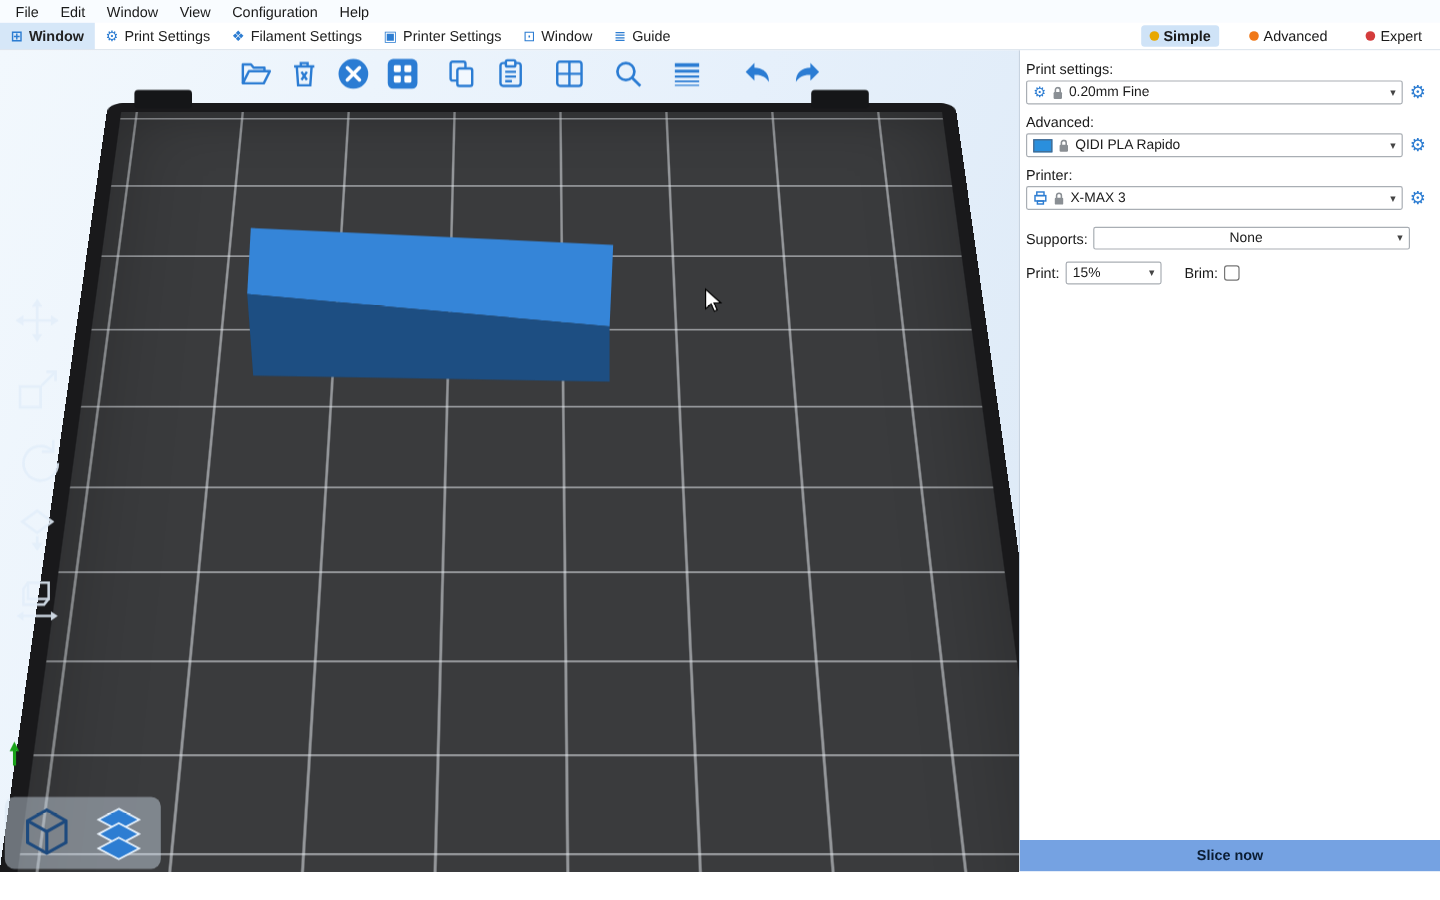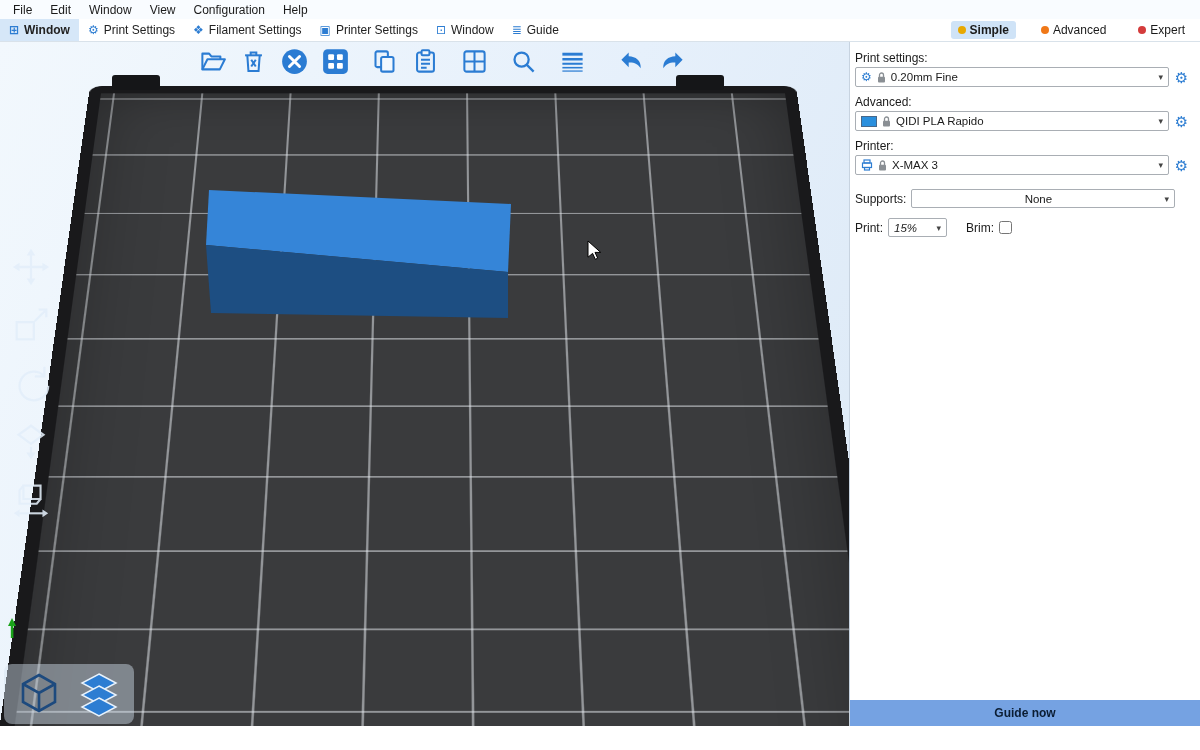--- a/index.html
+++ b/index.html
@@ -73,21 +73,21 @@
            background:#fff; padding:0 5px; font-size:11.5px; }
   .combo .value { flex:1; white-space:nowrap; overflow:hidden; }
   .chev { color:#444; font-size:9px; }
   .gear-ico { color:#2d7dd2; font-size:12px; line-height:1; }
   .gear-btn { color:#2d7dd2; font-size:15px; width:17px; text-align:center; line-height:1; }
   .swatch { width:16px; height:11px; background:#2a8fdd; border:1px solid #47688a; flex:none; }
   .row2 { display:flex; align-items:center; gap:5px; margin-top:10px; }
   .small-combo { display:flex; align-items:center; gap:5px; border:1px solid #a9aeb4; border-radius:2px; height:19px;
                  background:#fff; padding:0 5px; font-size:11.5px; }
   .supports-combo { flex:1; margin-right:15px;text-align:center; }
-  .infill-combo { width:59px;font-style:italic; }
+  .infill-combo { width:80px; }
   .infill-combo .value { flex:1; }
   .brim-label { margin-left:14px; }
   .brim-check { width:13px; height:13px; }
   .slice-btn { position:absolute; left:0; right:0; bottom:0; height:26px; background:#75a2e2;
                display:flex; align-items:center; justify-content:center; font-weight:bold; font-size:12px; color:#0b1d33;
                border:none; cursor:pointer; }
 </style>
 </head>
 <body>
 
@@ -356,16 +356,16 @@
       <div class="row2">
         <span>Print:</span>
         <div class="small-combo infill-combo">
           <span class="value">15%</span>
           <span class="chev">▾</span>
         </div>
         <span class="brim-label">Brim:</span>
         <input type="checkbox" class="brim-check" style="">
       </div>
 
-      <button class="slice-btn">Guide now</button>
+      <button class="slice-btn">Slice now</button>
     </div>
   </div>
 </div>
 
 </body></html>

